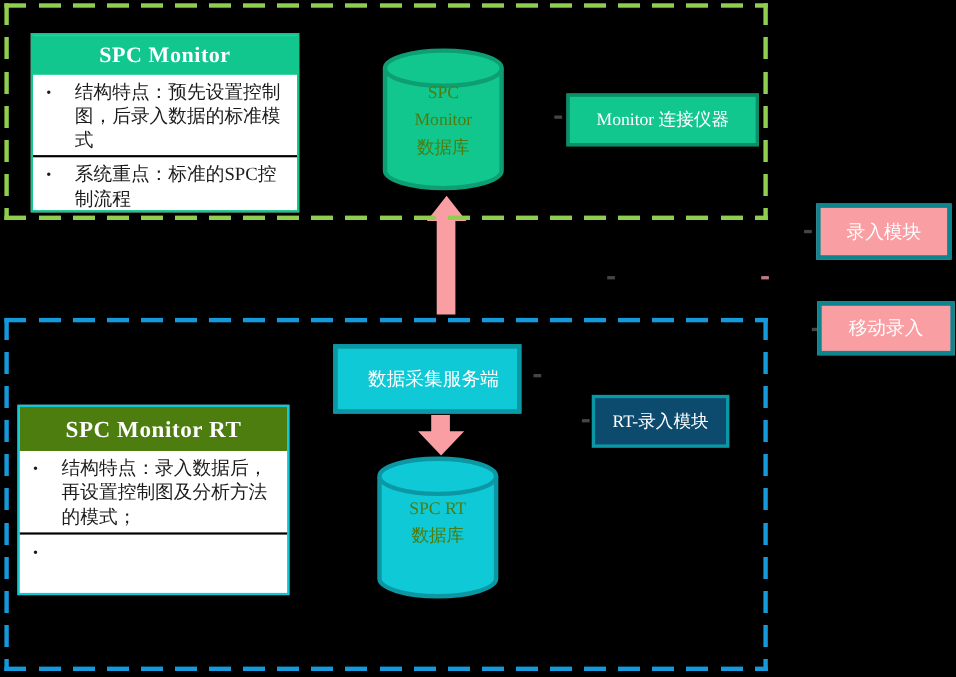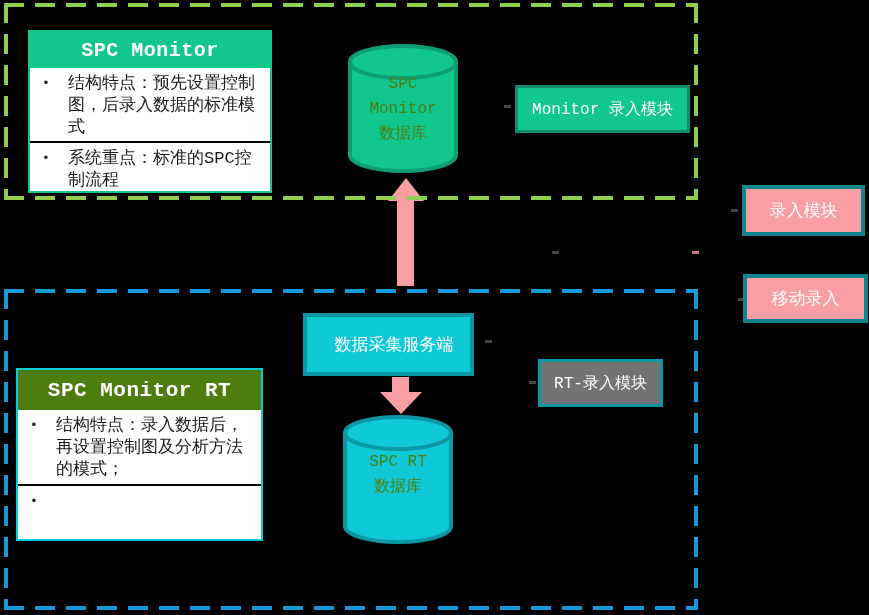--- a/index.html
+++ b/index.html
@@ -1,18 +1,18 @@
 <!DOCTYPE html>
 <html><head>
 <meta charset="utf-8">
 <style>
   html,body { margin:0; padding:0; background:#000; }
   .canvas {
     position:relative; width:869px; height:613px; background:#000;
-    font-family:Liberation Mono, monospace; overflow:hidden;
+    font-family:Liberation Serif, serif; overflow:hidden;
   }
 
   
   .dash-h { position:absolute; height:4px; z-index:8; }
   .dash-v { position:absolute; width:4px;  z-index:8; }
   .g-h { background:repeating-linear-gradient(90deg,  #8FCE4E 0 20px, transparent 20px 31px); }
   .g-v { background:repeating-linear-gradient(180deg, #8FCE4E 0 20px, transparent 20px 31px); }
   .b-h { background:repeating-linear-gradient(90deg,  #1499DB 0 20px, transparent 20px 31px); }
   .b-v { background:repeating-linear-gradient(180deg, #1499DB 0 20px, transparent 20px 31px); }
 
@@ -26,21 +26,21 @@
   .hdr-cyan  { background:#4d7c0f; height:40px; font-size:21px; }
   .prow { display:flex; align-items:flex-start; padding:5px 5px 0 12px; box-sizing:border-box; overflow:hidden; }
   .prow + .prow { border-top:2px solid #000; }
   .dot  { width:26px; font-size:13px; line-height:22px; color:#1b1b1b; flex:none; }
   .ptxt { flex:1; font-size:17px; line-height:22px; color:#1b1b1b; }
 
   
   .lbox { position:absolute; display:flex; align-items:center; justify-content:center;
     box-sizing:border-box; color:#fff; z-index:6; text-align:center; }
   .lbox-green { background:#12C78D; border:3px solid #0B8E69; font-size:16px; }
-  .lbox-cyan  { background:#737373; border:3px solid #0C97A4; font-size:16px; }
+  .lbox-cyan  { background:#0c4a6e; border:3px solid #0C97A4; font-size:16px; }
   .lbox-cyan-thick { background:#0FC9D6; border:4px solid #0C97A4; font-size:17px;padding-left:11px; }
   .lbox-pink  { background:#F99EA3; border:4px solid #0D858F; font-size:17px; }
 
   
   .cyl-svg, .arrow-svg { position:absolute; }
   .cyl-svg { z-index:6; } .arrow-svg { z-index:5; }
   .cyl-label { position:absolute; z-index:7; color:#4d7c0f; font-size:16px; line-height:25px;
     text-align:center; }
 
   .stub { position:absolute; width:7px; height:3px; background:#454545; z-index:4; }
@@ -82,21 +82,21 @@
     <path d="M6,20 V113 A53,16 0 0 0 112,113 V20" fill="#12C78D" stroke="#0E9E74" stroke-width="4"></path>
     <ellipse cx="59" cy="20" rx="53" ry="16" fill="#12C78D" stroke="#0E9E74" stroke-width="4"></ellipse>
   </svg>
   <div class="cyl-label" style="left:344px; top:72px; width:118px;">
     <div>SPC</div>
     <div>Monitor</div>
     <div>数据库</div>
   </div>
 
   <div class="lbox lbox-green" style="left:515px; top:85px; width:175px; height:48px;">
-    <span>Monitor 录入模块</span>
+    <span>Monitor 连接仪器</span>
   </div>
 
   <svg class="arrow-svg" style="left:385px; top:177px;" width="42" height="110" viewBox="0 0 42 110">
     <polygon points="21,1 39,24 29,24 29,109 12,109 12,24 3,24" fill="#F99FA3"></polygon>
   </svg>
 
 
   <div class="lbox lbox-pink" style="left:742px; top:185px; width:123px; height:51px;">
     <span>录入模块</span>
   </div>

